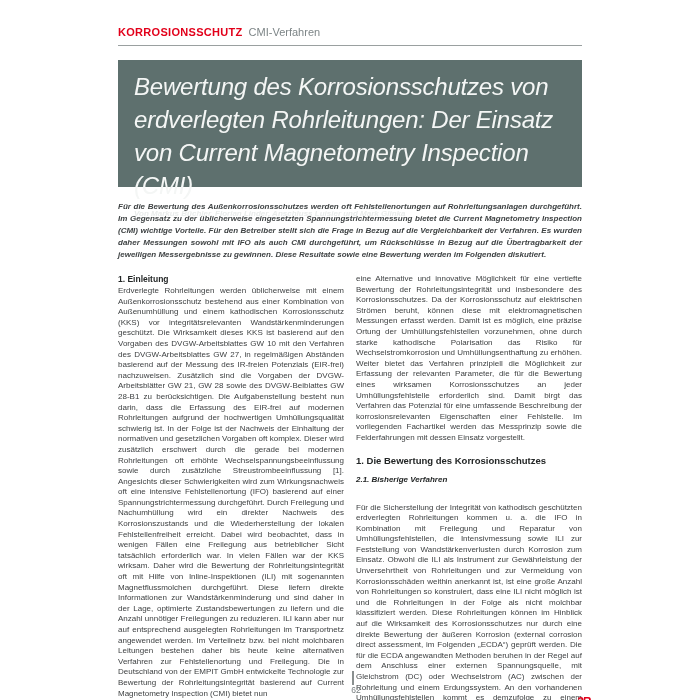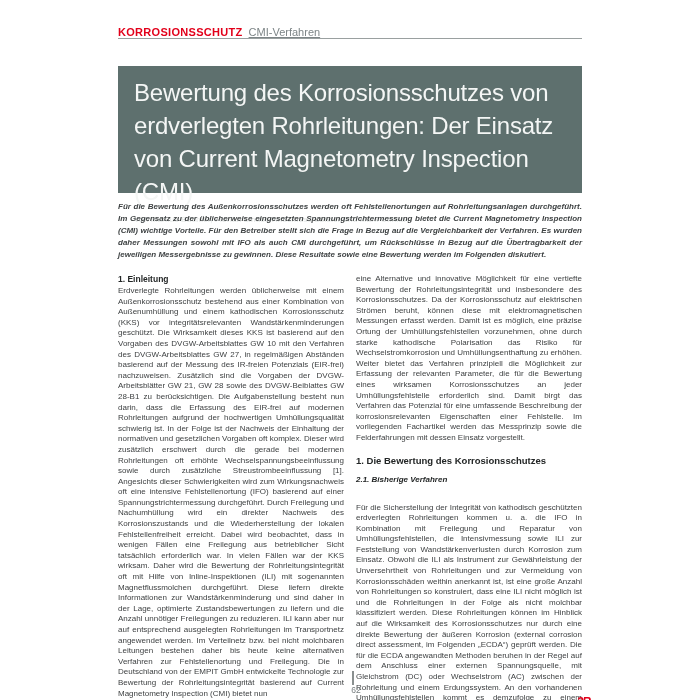--- a/index.html
+++ b/index.html
@@ -9,34 +9,36 @@
     font-family: "Liberation Sans", sans-serif;
     position: relative;
     color: #3a3a3a;
     overflow: hidden;
   }
   .page { position: absolute; inset: 0; background: #ffffff; }
 
   
   .kicker-row {
     position: absolute; left: 118px; top: 26px; width: 464px;
+    padding-bottom: 7px;
     border-bottom: 1.5px solid #9aa0a0;
     display: flex; align-items: baseline; gap: 6px;
   }
   .kicker-section {
     font-size: 11px; font-weight: bold; letter-spacing: 0.3px;
     color: #e2001a;
   }
-  .kicker-topic { font-size: 11px; color: #7d8587; text-decoration: underline; }
+  .kicker-topic { font-size: 11px; color: #7d8587; }
 
   
   .banner {
-    position: absolute; left: 118px; top: 66px; width: 464px; height: 127px;
+    position: absolute; left: 118px; top: 60px; width: 464px; height: 127px;
     background: #5e706e;
     padding: 10px 16px 0 16px;
+    font-style: italic;
   }
   .banner-title {
     color: #f4f6f5;
     font-size: 24px; line-height: 33px; font-weight: 400;
     letter-spacing: -0.2px;
   }
   .banner-authors {
     color: #e9eceb;
     font-size: 8px; font-weight: bold; margin-top: 7px;
   }

